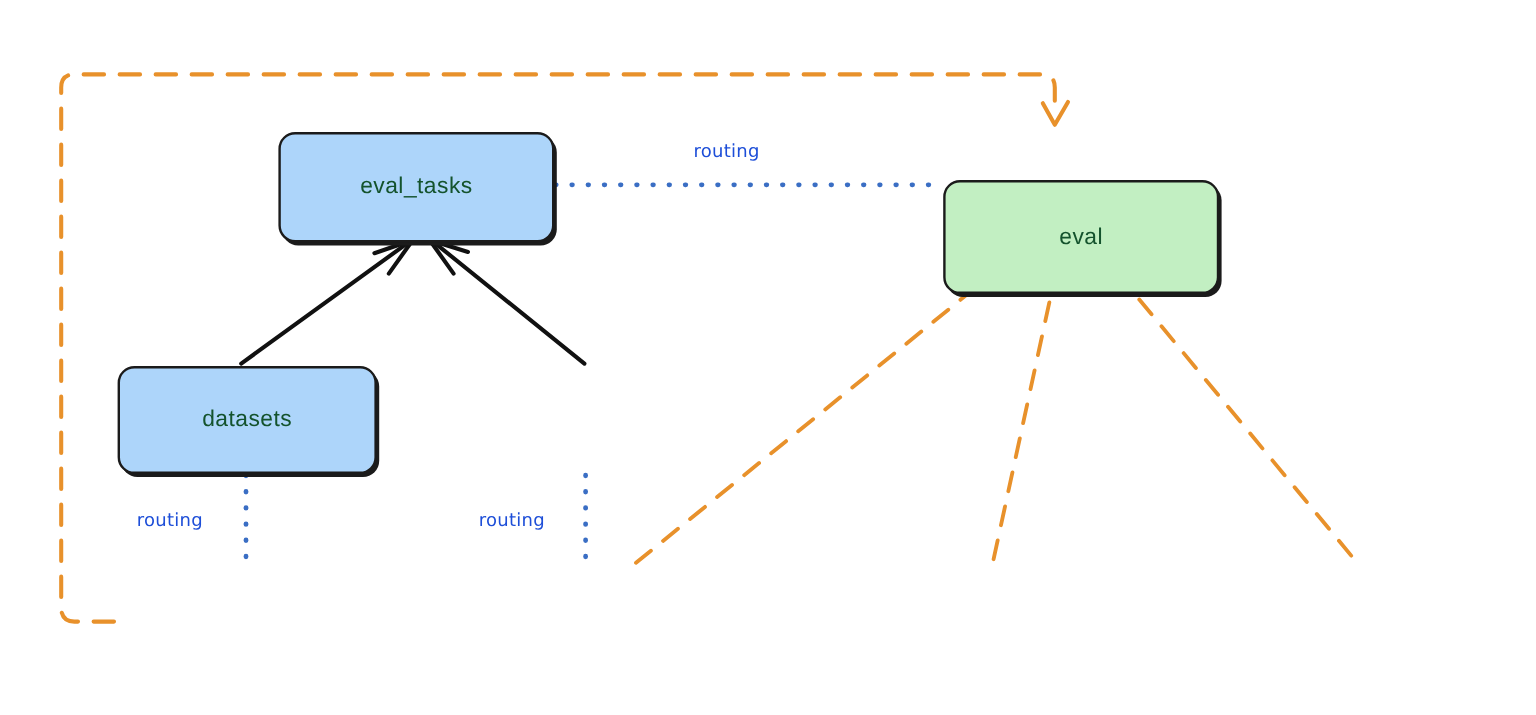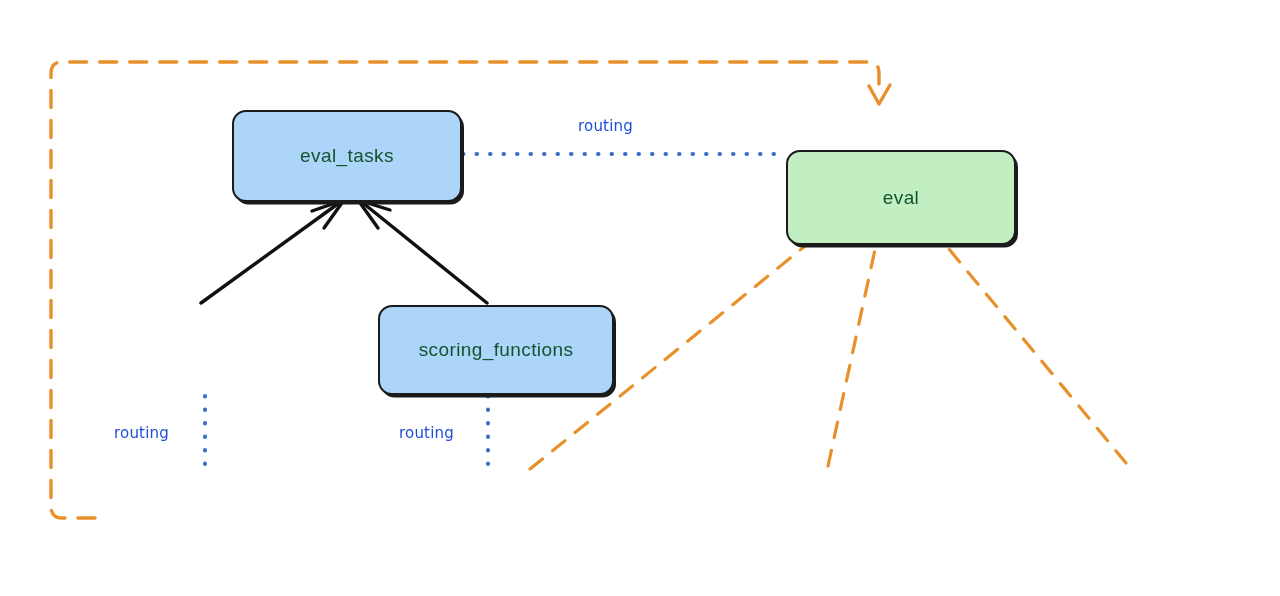--- a/index.html
+++ b/index.html
@@ -96,22 +96,22 @@
   <div class="edge-label" style="left:399px; top:424px;">routing</div>
 
   <div class="node blue" style="left:232px; top:110px; width:230px; height:92px;">
     <span class="node-label">eval_tasks</span>
   </div>
 
   <div class="node green" style="left:786px; top:106px; width:230px; height:95px;margin-top:44px;">
     <span class="node-label">eval</span>
   </div>
 
+  <div class="node blue" style="left:98px; top:305px; width:216px; height:90px;">
+    <span class="node-label">datasets</span>
+  </div>
 
-  <div class="node blue" style="left:378px; top:305px; width:236px; height:90px;">
-    <span class="node-label">scoring_functions</span>
-  </div>
 
 
 
 
 
 </div>
 
 </body></html>

